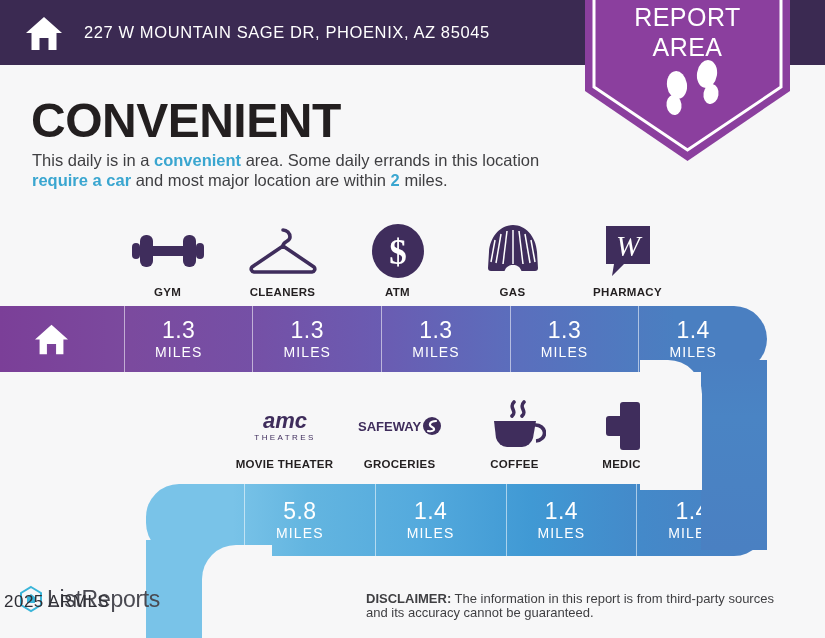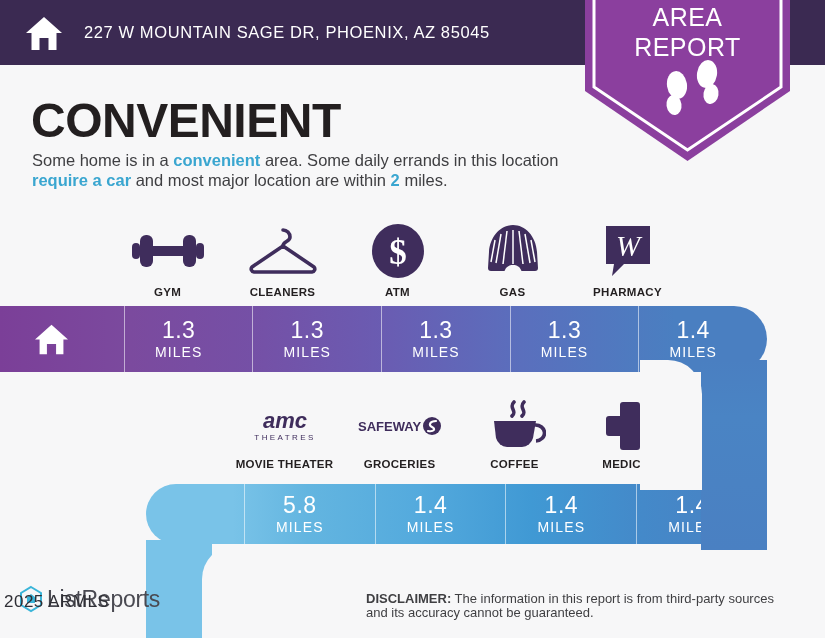--- a/index.html
+++ b/index.html
@@ -125,23 +125,24 @@
   .bar1 {
     top: 306px; left: 0;
     width: 767px;
     height: 66px;
     background: linear-gradient(to right, #7b3f98 0%, #7b4a9e 17%, #7550a6 33%, #6a5cb2 50%, #5a6fbd 68%, #4a7fc1 88%, #4a7fc1 100%);
     border-radius: 0 33px 33px 0;
   }
   .bar2 {
     top: 484px; left: 146px;
     width: 621px;
-    height: 60px;
+    height: 72px;
     background: linear-gradient(to right, #79c3e8 0%, #79c3e8 14%, #63b5e0 26%, #54aadd 44%, #4099d4 62%, #4489c9 80%, #4a80c2 100%);
     border-radius: 33px 0 33px 33px;
+    justify-content: flex-end;
   }
   .bar-seg {
     position: relative;
     display: flex;
     flex-direction: column;
     align-items: center;
     justify-content: center;
     color: #ffffff;
     box-sizing: border-box;
   }
@@ -263,27 +264,27 @@
     <path d="M0 0 L205 0 L205 105 L102.5 175 L0 105 Z" fill="#8b3f9e"></path>
     <path d="M9 0 L196 0 L196 101 L102.5 164 L9 101 Z" fill="none" stroke="#ffffff" stroke-width="3"></path>
     <g fill="#ffffff">
       <ellipse cx="92" cy="99" rx="10" ry="14" transform="rotate(-8 92 99)"></ellipse>
       <ellipse cx="89" cy="119" rx="7.5" ry="10" transform="rotate(-8 89 119)"></ellipse>
       <ellipse cx="122" cy="88" rx="10" ry="14" transform="rotate(9 122 88)"></ellipse>
       <ellipse cx="126" cy="108" rx="7.5" ry="10" transform="rotate(9 126 108)"></ellipse>
     </g>
   </svg>
   <div class="badge-text">
+    <div>REPORT</div>
     <div>AREA</div>
-    <div>REPORT</div>
   </div>
 </div>
 
 <div class="title">CONVENIENT</div>
-<div class="subtitle"><span>Some home is in a </span><span class="hl">convenient</span><span> area. Some daily errands in this location </span><span class="hl">require a car</span><span> and most major location are within </span><span class="hl">2</span><span> miles.</span></div>
+<div class="subtitle"><span>This daily is in a </span><span class="hl">convenient</span><span> area. Some daily errands in this location </span><span class="hl">require a car</span><span> and most major location are within </span><span class="hl">2</span><span> miles.</span></div>
 
 <div class="icon-row row1">
 
   <div class="icon-cell">
     <div class="icon-art">
       <svg width="76" height="44" viewBox="0 0 76 44">
         <g fill="#3f2d5c">
           <rect x="2" y="14" width="8" height="16" rx="4"></rect>
           <rect x="10" y="6" width="13" height="32" rx="6"></rect>
           <rect x="23" y="17" width="30" height="10"></rect>

